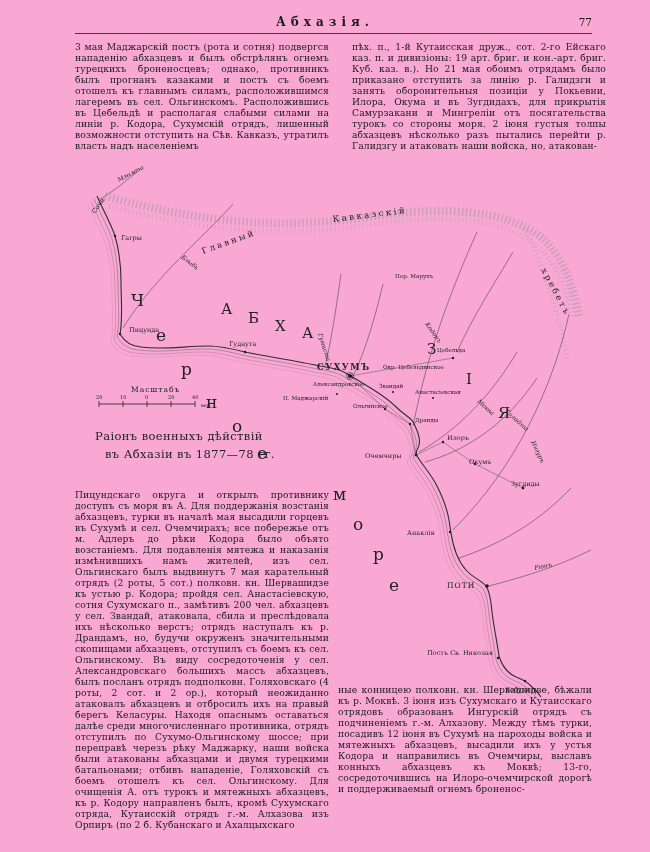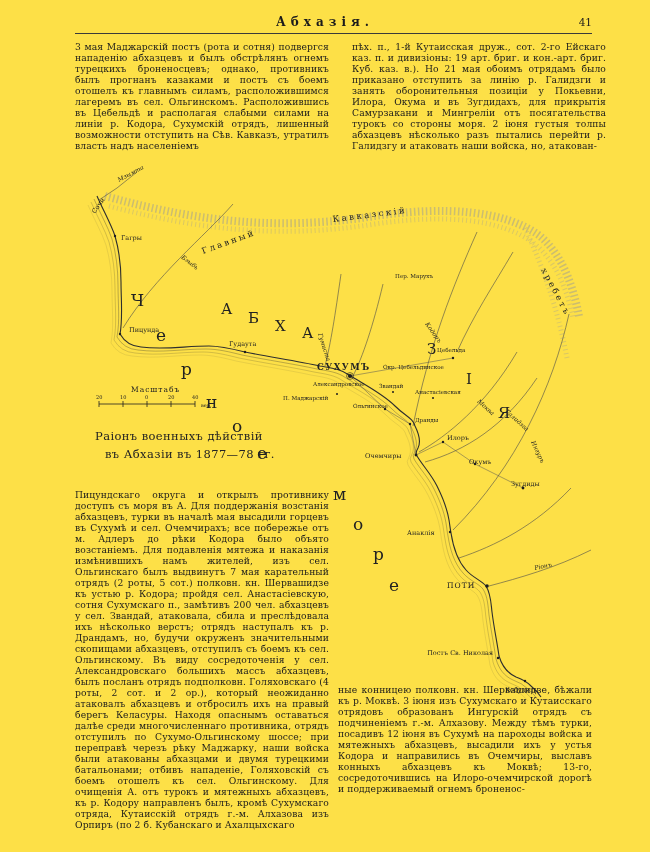--- a/index.html
+++ b/index.html
@@ -1,18 +1,18 @@
 <!DOCTYPE html>
 <html><head>
 <meta charset="utf-8">
 <style>
   *{box-sizing:border-box}
   html,body{margin:0;padding:0}
   body{width:650px;height:852px;background:#e9e7e1}
-  .page{position:relative;width:650px;height:852px;background:#fde047;overflow:hidden;
+  .page{position:relative;width:650px;height:852px;background:#f9a8d4;overflow:hidden;
         font-family:"DejaVu Serif",serif;color:#1b1b1b}
   .header-title{position:absolute;top:15px;left:0;width:100%;text-align:center;
         font-size:12px;font-weight:bold;letter-spacing:5px}
   .page-number{position:absolute;top:16px;right:58px;font-size:10.5px}
   .header-rule{position:absolute;top:33px;left:75px;width:517px;height:0;border-top:1px solid #3a3a3a}
   .textcol{position:absolute;width:254px;font-size:9.2px;line-height:11px;
         text-align:justify;letter-spacing:0.1px}
   #col-top-left{left:75px;top:41px}
   #col-top-right{left:352px;top:41px}
   #col-bottom-left{left:75px;top:489px}
@@ -39,21 +39,21 @@
   .road{fill:none;stroke:#555;stroke-width:.5}
   .dot{fill:#1d1d1d}
   .scalebar{stroke:#222;stroke-width:.8}
 </style>
 </head>
 <body>
 
 <div class="page">
 
   <div class="header-title">Абхазія.</div>
-  <div class="page-number">41</div>
+  <div class="page-number">77</div>
   <div class="header-rule"></div>
 
   <svg class="map" width="510" height="535" viewBox="0 0 510 535">
 
     <g>
       <path class="ridgeline" d="M 20 30 C 120 58 200 64 290 50 C 360 40 420 44 455 70 C 478 90 488 120 494 150"></path>
       <path class="ridgeline2" d="M 24 40 C 122 66 200 72 290 58 C 358 48 416 52 450 78 C 472 97 482 124 488 152"></path>
       <path class="ridgeline2" d="M 440 62 C 462 110 474 150 482 192"></path>
     </g>
 

